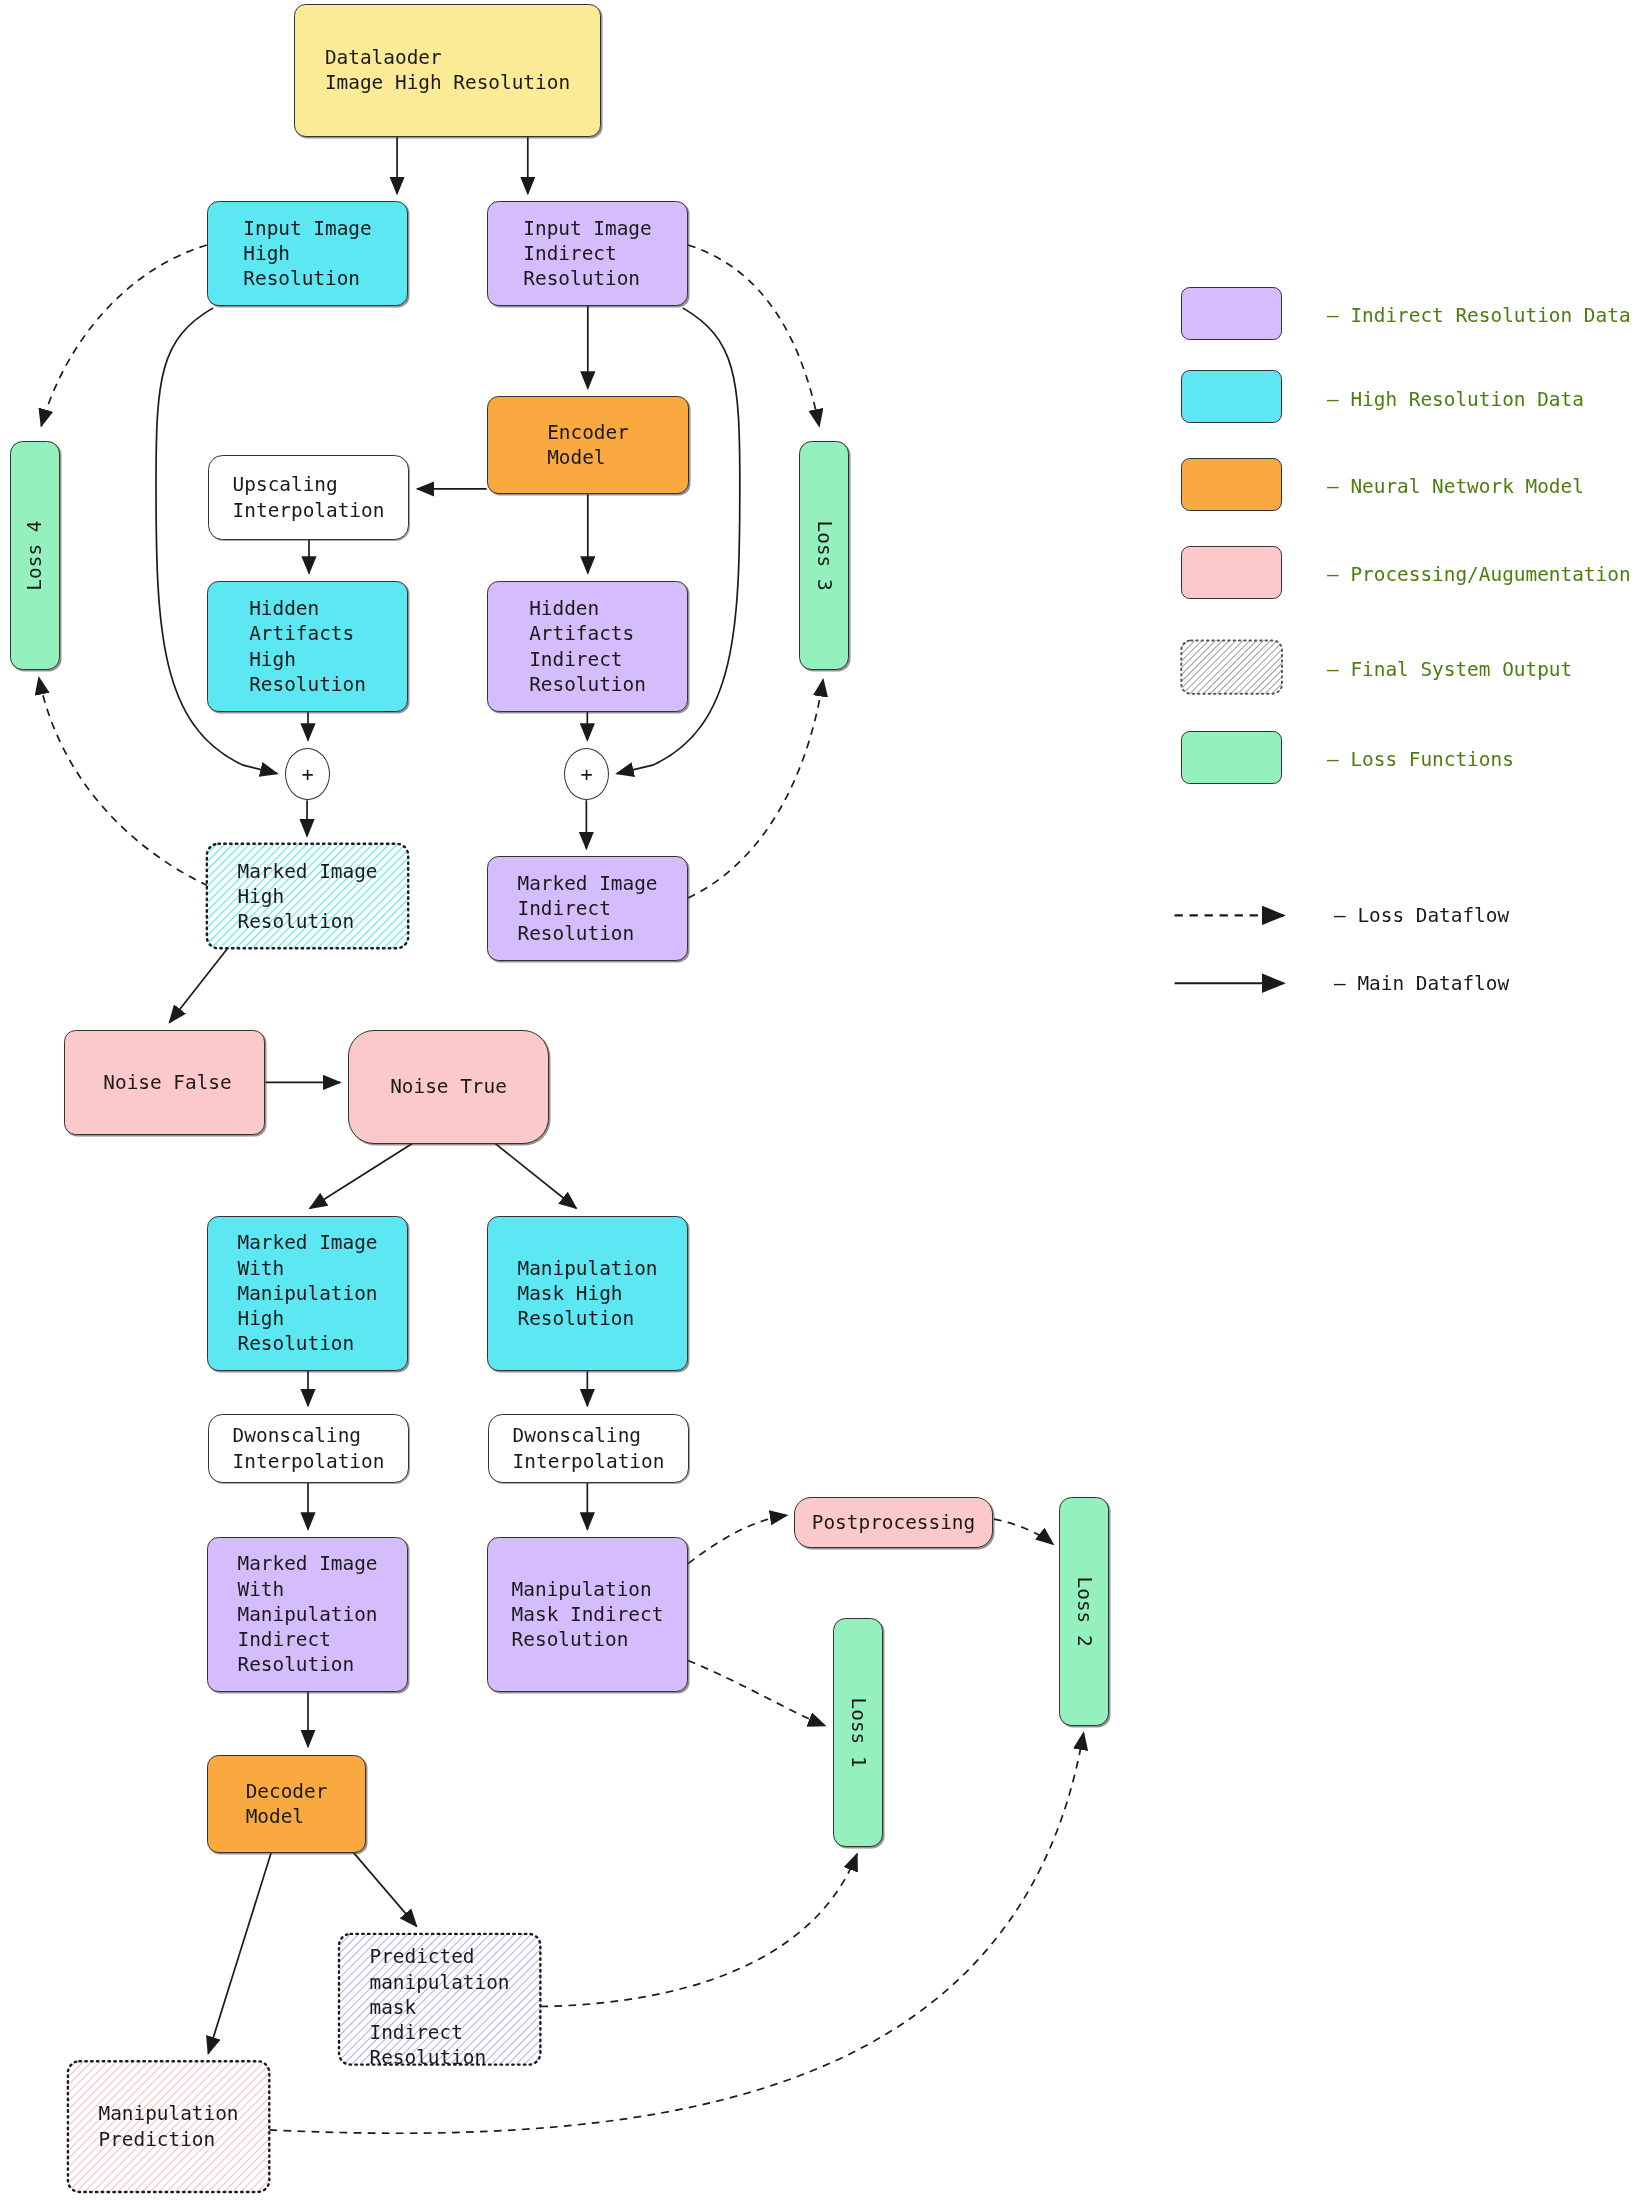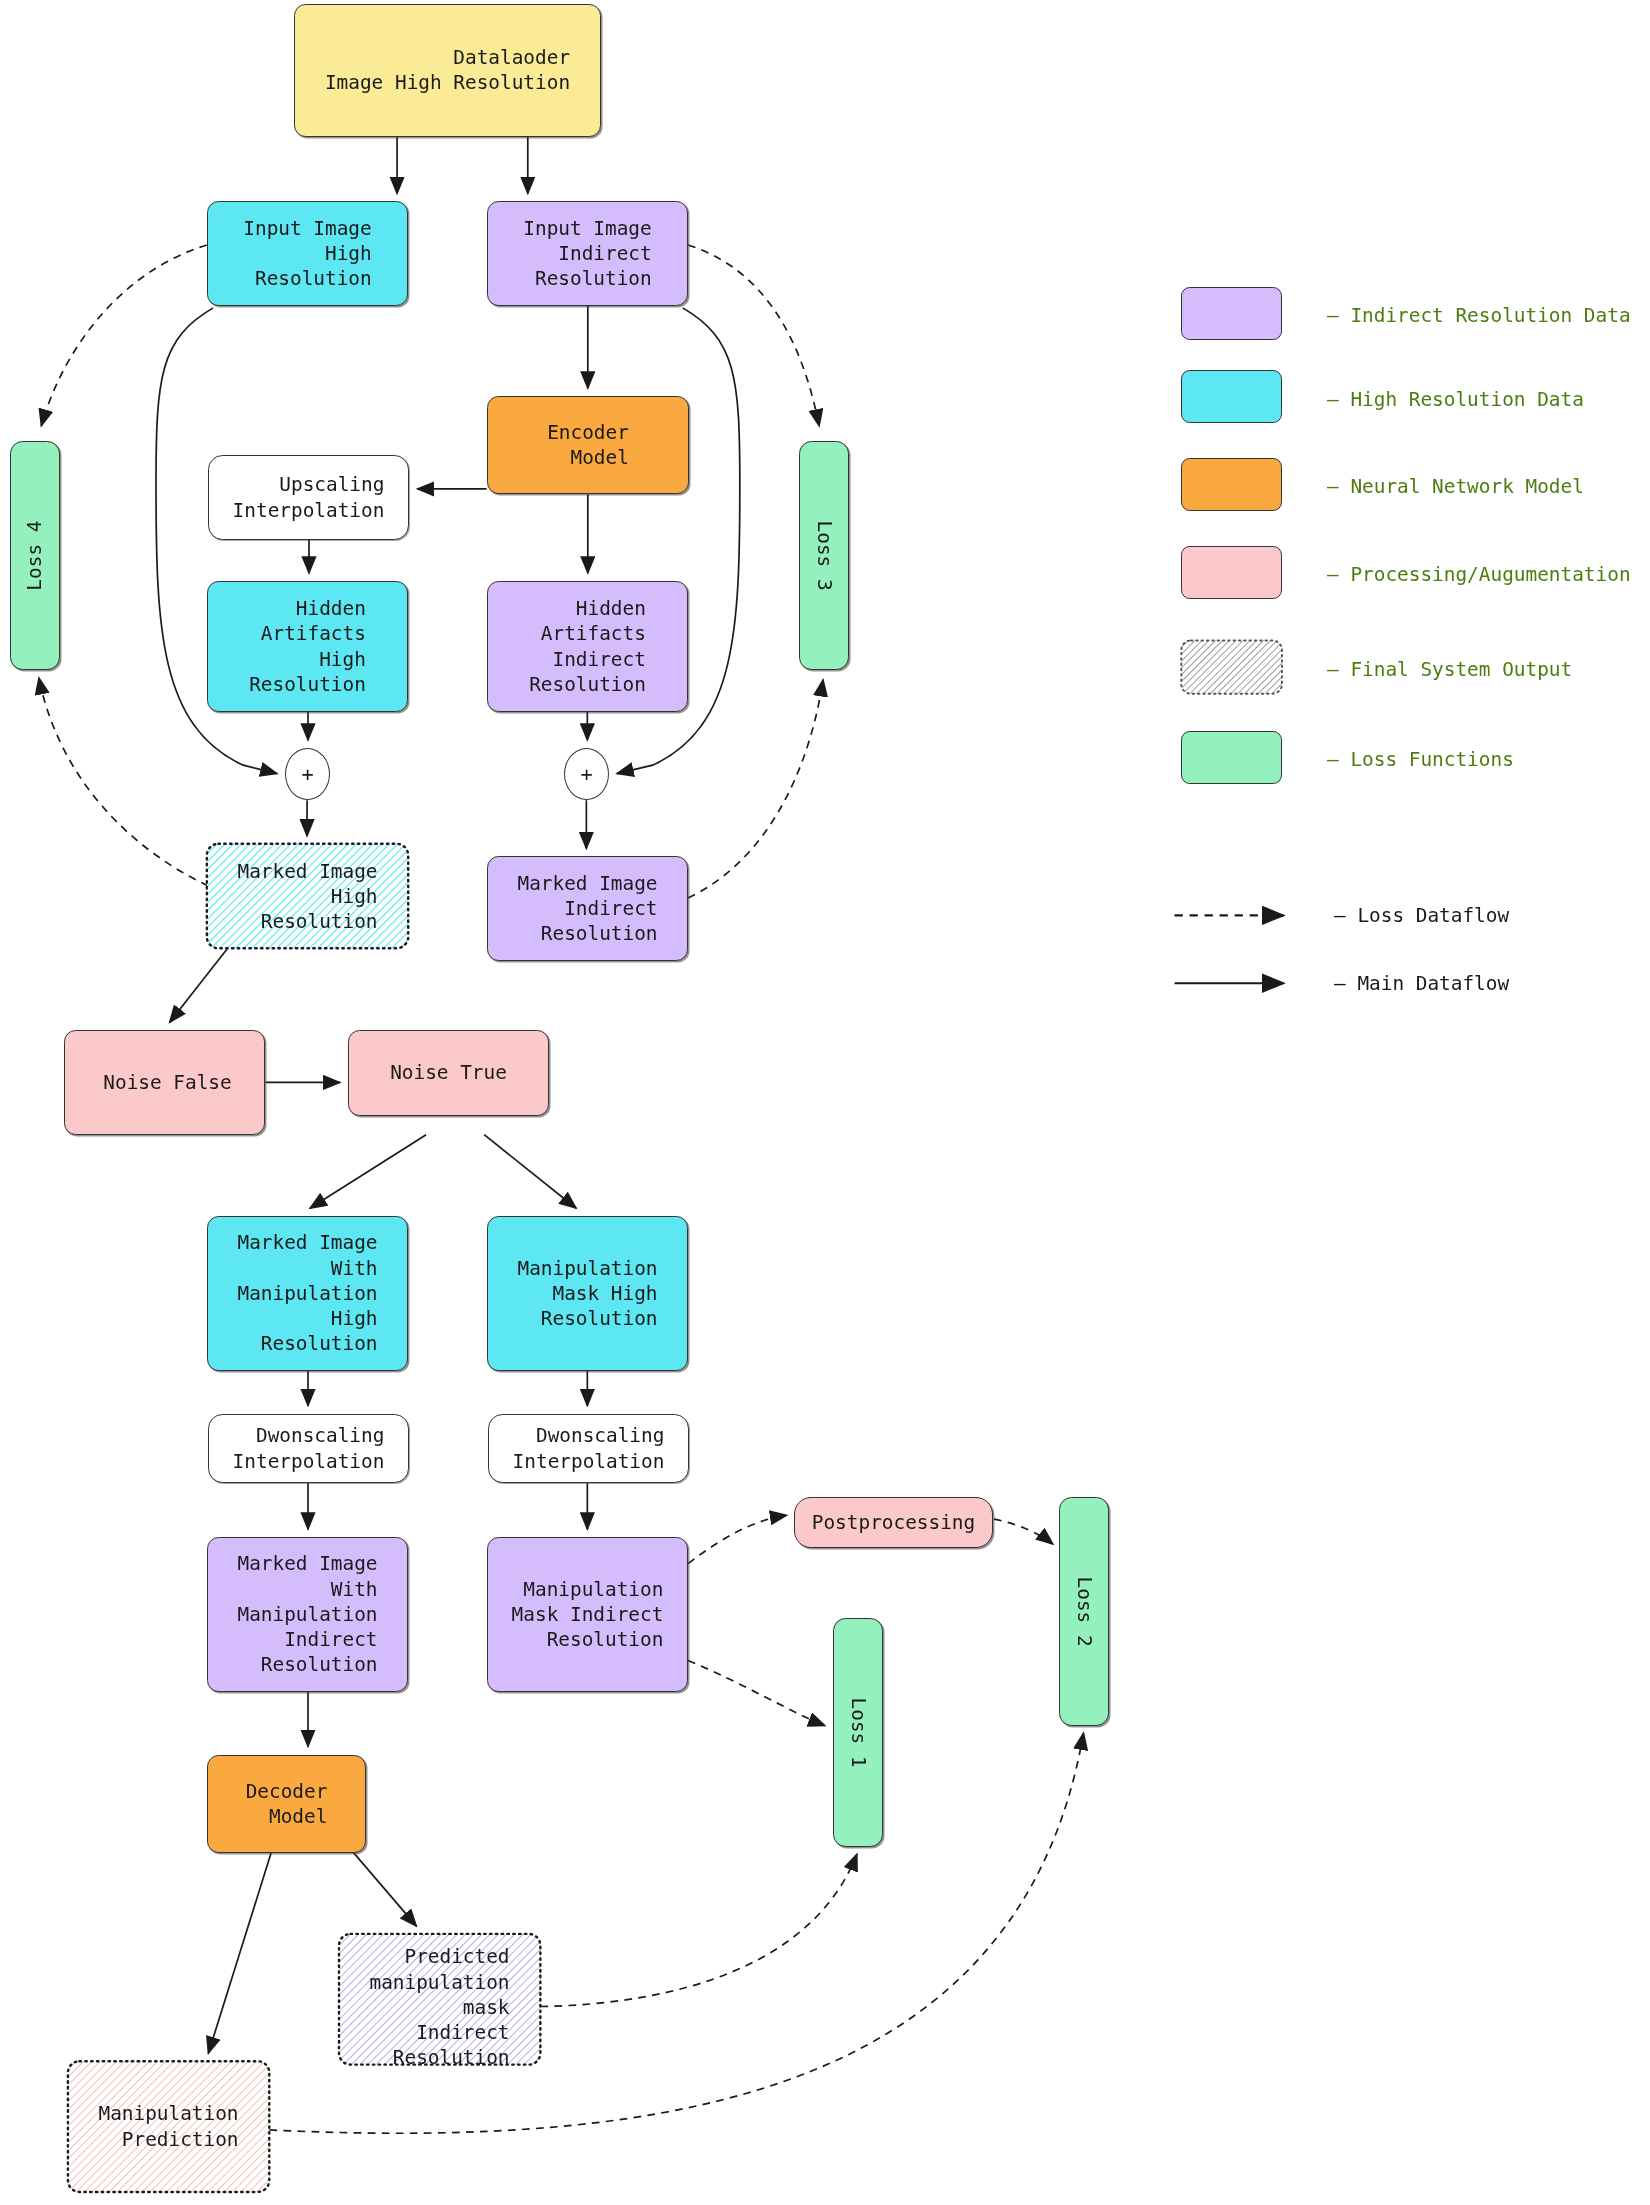--- a/index.html
+++ b/index.html
@@ -1,21 +1,21 @@
 <!DOCTYPE html>
 <html style="font-size:7.7px"><head>
 <meta charset="utf-8">
 <style>
   html,body{margin:0;padding:0;background:#ffffff;}
   body{width:1651px;height:2205px;position:relative;overflow:hidden;
        font-family:"DejaVu Sans Mono","Liberation Mono",monospace;}
   #canvas{position:absolute;left:0;top:0;width:1651px;height:2205px;}
   svg#edges{position:absolute;left:0;top:0;width:1651px;height:2205px;pointer-events:none;}
   .node{position:absolute;box-sizing:border-box;display:flex;align-items:center;
-        justify-content:center;text-align:right;border:1.5px solid #333333;
+        justify-content:center;text-align:left;border:1.5px solid #333333;
         border-radius:11.6px;color:#1a1a1a;line-height:1.30;white-space:pre-line;
         font-size:19.4px;box-shadow:1.5px 1.5px 0 rgba(60,60,60,.55);}
   .plain{background:#ffffff;box-shadow:1px 1px 0 rgba(60,60,60,.45);}
   .rot90 > span{display:block;transform:rotate(90deg);white-space:nowrap;}
   .rot270 > span{display:block;transform:rotate(-90deg);white-space:nowrap;}
   .ell{position:absolute;box-sizing:border-box;border:1.5px solid #333333;
        border-radius:50%;background:#ffffff;display:flex;align-items:center;
        justify-content:center;font-size:20.3px;color:#1a1a1a;}
   .lg-swatch{position:absolute;box-sizing:border-box;border:1.5px solid #333333;
              border-radius:8.7px;}
@@ -174,21 +174,21 @@
   <div class="node" style="left:487px;top:856px;width:201px;height:105px;background:#d5bcfc;">
     <span>Marked Image
 Indirect
 Resolution</span>
   </div>
 
   <div class="node" style="left:64px;top:1030px;width:201px;height:105px;background:#fbc9c9;padding-left:6px;">
     <span>Noise False</span>
   </div>
 
-  <div class="node" style="left:348px;top:1030px;width:201px;height:86px;background:#fbc9c9;">
+  <div class="node" style="left:348px;top:1030px;width:201px;height:114px;background:#fbc9c9;border-radius:26px;">
     <span>Noise True</span>
   </div>
 
   <div class="node" style="left:207px;top:1216px;width:201px;height:155px;background:#5de7f2;">
     <span>Marked Image
 With
 Manipulation
 High
 Resolution</span>
   </div>

